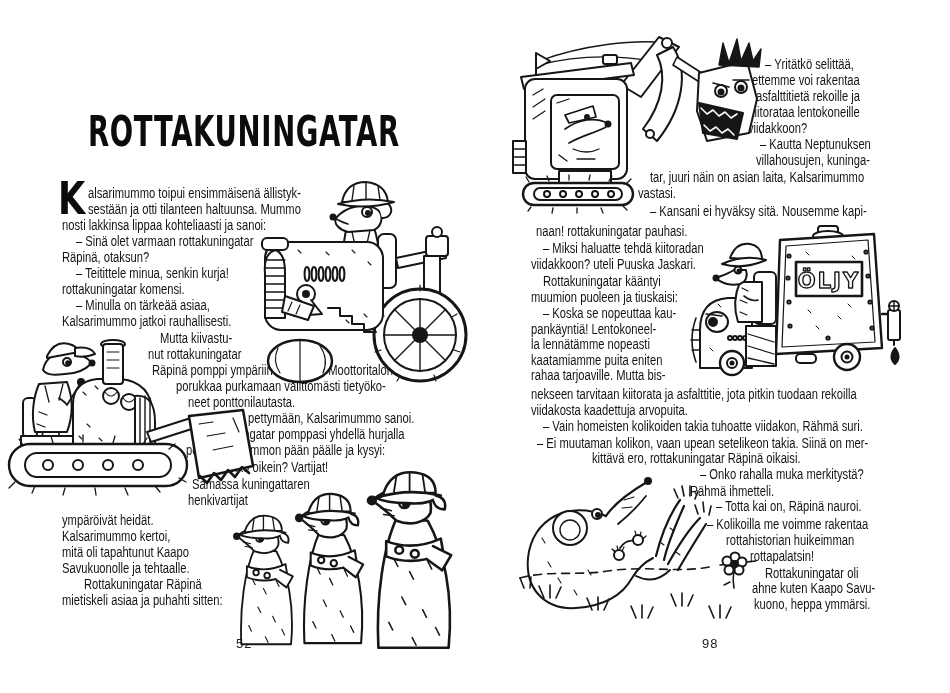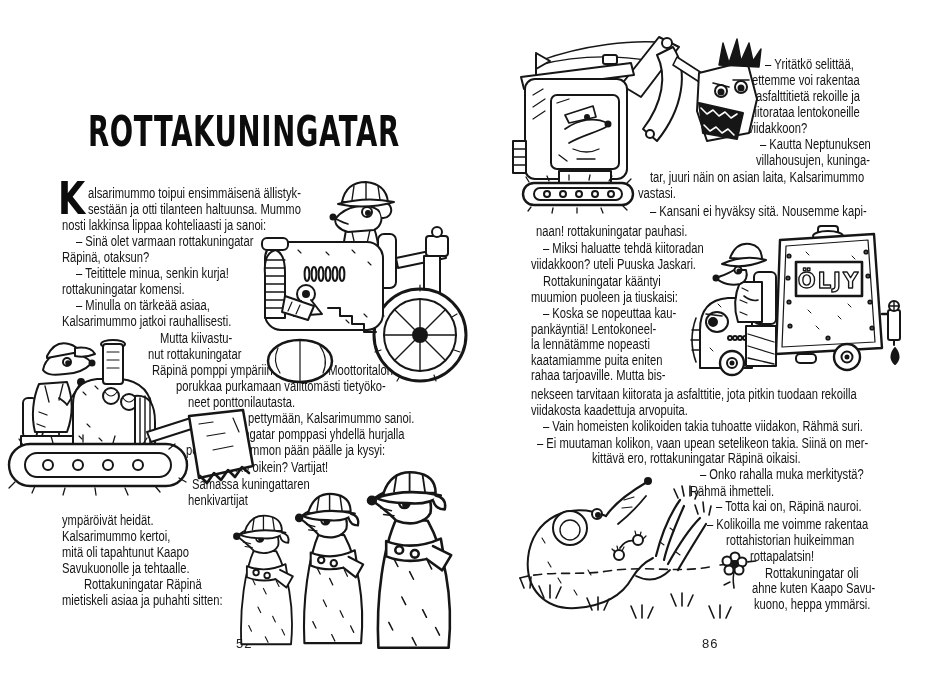--- a/index.html
+++ b/index.html
@@ -86,21 +86,21 @@
     <div class="ln" style="left:592px;top:451px">kittävä ero, rottakuningatar Räpinä oikaisi.</div>
     <div class="ln" style="left:700px;top:467px">– Onko rahalla muka merkitystä?</div>
     <div class="ln" style="left:690px;top:484px">Rähmä ihmetteli.</div>
     <div class="ln" style="left:716px;top:499px">– Totta kai on, Räpinä nauroi.</div>
     <div class="ln" style="left:707px;top:517px">– Kolikoilla me voimme rakentaa</div>
     <div class="ln" style="left:726px;top:533px">rottahistorian huikeimman</div>
     <div class="ln" style="left:750px;top:549px">rottapalatsin!</div>
     <div class="ln" style="left:765px;top:566px">Rottakuningatar oli</div>
     <div class="ln" style="left:752px;top:581px">ahne kuten Kaapo Savu-</div>
     <div class="ln" style="left:754px;top:597px">kuono, heppa ymmärsi.</div>
-    <div class="pgnum" style="left:702px;top:636px">86</div>
+    <div class="pgnum" style="left:702px;top:636px">98</div>
   </div>
 
   <svg class="il" style="left:503px;top:3px" width="270" height="205" viewBox="0 0 270 205">
     <g stroke="#161616" stroke-width="2" fill="none" stroke-linecap="round" stroke-linejoin="round">
       <path d="M36,58 C80,42 130,36 166,40" stroke-width="1.3"></path>
       <path d="M36,62 C75,52 112,52 148,58" stroke-width="1.3"></path>
       <path d="M33,80 V50 M33,50 L47,58 L33,66" fill="#fff"></path>
       <path d="M118,82 L156,34 L176,44 L138,94 Z" fill="#fff"></path>
       <circle cx="164" cy="40" r="5" fill="#fff"></circle>
       <path d="M170,44 C186,68 180,106 154,138 L140,126 C160,100 164,72 154,52 Z" fill="#fff"></path>

